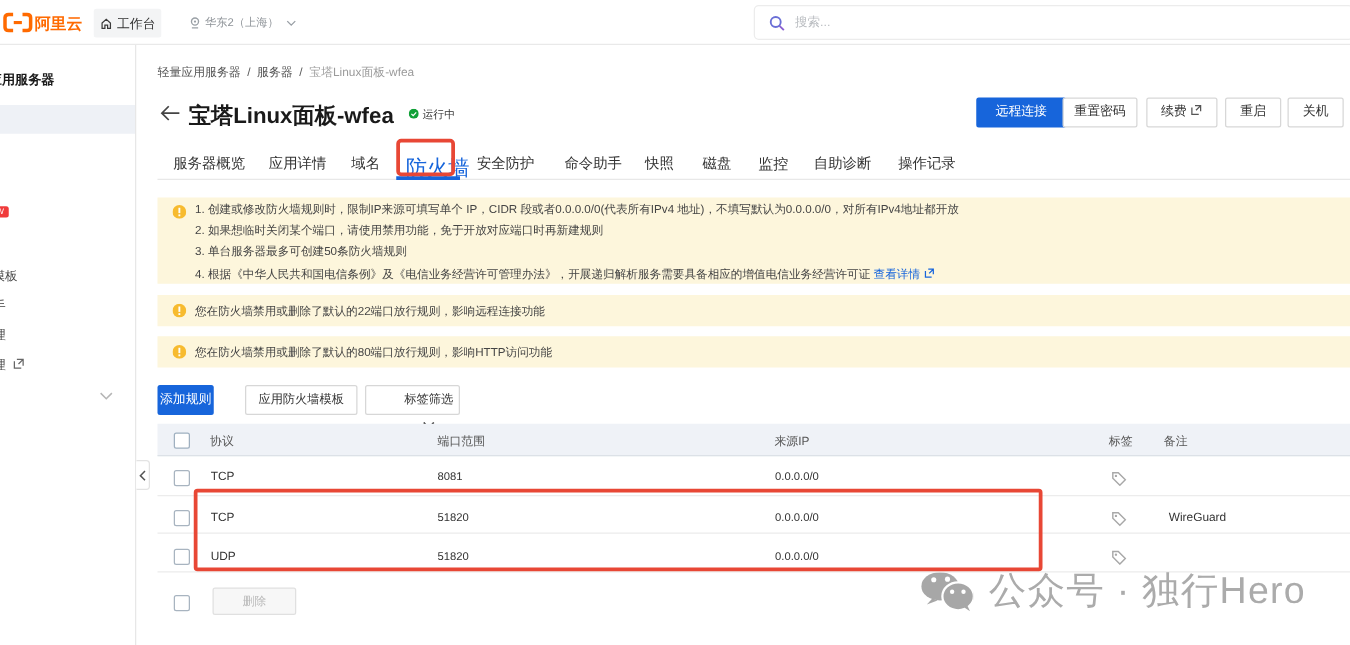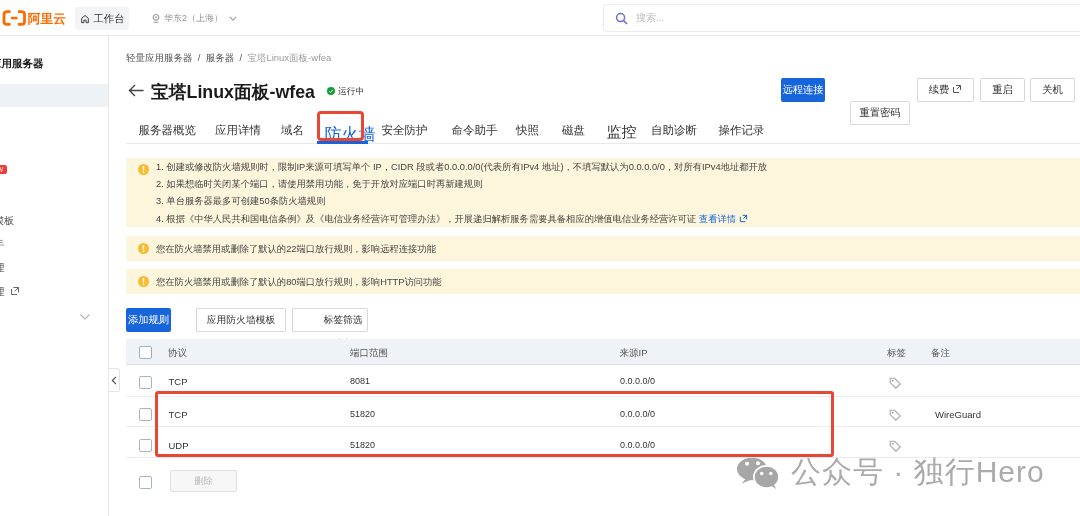--- a/index.html
+++ b/index.html
@@ -81,39 +81,39 @@
 <svg class="abs" style="left:127.5px;top:83.5px;" width="16" height="13" viewBox="0 0 16 13">
   <path d="M7 1 L1.5 6.5 L7 12 M1.5 6.5 H15.5" fill="none" stroke="#444" stroke-width="1.4"></path>
 </svg>
 <div class="abs" style="left:151px;top:80px;font-size:17.8px;font-weight:bold;color:#1a1a1a;white-space:nowrap;">宝塔Linux面板-wfea</div>
 <svg class="abs" style="left:327px;top:86.5px;" width="8" height="8" viewBox="0 0 9 9">
   <circle cx="4.5" cy="4.5" r="4.5" fill="#10a037"></circle>
   <path d="M2.4 4.6 L4 6.2 L6.7 3.2" fill="none" stroke="#fff" stroke-width="1.1"></path>
 </svg>
 <div class="abs" style="left:338px;top:85.5px;font-size:8.7px;color:#333;">运行中</div>
 
-<div class="abs" style="left:781px;top:78px;width:44px;height:24px;background:#1765db;border-radius:2px;color:#fff;font-size:10.3px;line-height:24px;text-align:center;">远程连接</div>
-<div class="btn" style="left:850px;top:78px;width:60px;margin-top:23px;">重置密码</div>
+<div class="abs" style="left:781px;top:78px;width:72px;height:24px;background:#1765db;border-radius:2px;color:#fff;font-size:10.3px;line-height:24px;text-align:center;">远程连接</div>
+<div class="btn" style="left:850px;top:78px;width:60px;">重置密码</div>
 <div class="btn" style="left:917px;top:78px;width:57px;">续费 <svg width="10" height="10" viewBox="0 0 10 10" style="vertical-align:-1px;">
       <path d="M1.5 3 V8.5 H7 M4 1.5 H8.5 V6 M8.5 1.5 L4.8 5.2" fill="none" stroke="#555" stroke-width="1"></path>
     </svg></div>
 <div class="btn" style="left:980px;top:78px;width:45px;font-family:Liberation Serif, serif;">重启</div>
 <div class="btn" style="left:1030px;top:78px;width:45px;">关机</div>
 
 <div class="abs" style="left:126px;top:143px;width:954px;height:1px;background:#e8e8e8;"></div>
 <div class="abs" style="left:138.5px;top:122.5px;font-size:11.5px;color:#333;">服务器概览</div>
 <div class="abs" style="left:215px;top:122.5px;font-size:11.5px;color:#333;">应用详情</div>
 <div class="abs" style="left:281px;top:122.5px;font-size:11.5px;color:#333;">域名</div>
 <div class="abs" style="left:324.5px;top:122.5px;font-size:17px;color:#1765db;">防火墙</div>
 <div class="abs" style="left:317px;top:140.5px;width:51px;height:3px;background:#1765db;"></div>
 <div class="abs" style="left:381.5px;top:122.5px;font-size:11.5px;color:#333;">安全防护</div>
 <div class="abs" style="left:451.5px;top:122.5px;font-size:11.5px;color:#333;">命令助手</div>
 <div class="abs" style="left:516px;top:122.5px;font-size:11.5px;color:#333;">快照</div>
 <div class="abs" style="left:562px;top:122.5px;font-size:11.5px;color:#333;">磁盘</div>
-<div class="abs" style="left:606.5px;top:122.5px;font-size:15px;color:#333;">监控</div>
+<div class="abs" style="left:606.5px;top:122.5px;font-size:12px;color:#333;">监控</div>
 <div class="abs" style="left:651px;top:122.5px;font-size:11.5px;color:#333;">自助诊断</div>
 <div class="abs" style="left:718.5px;top:122.5px;font-size:11.5px;color:#333;">操作记录</div>
 
 <div class="abs" style="left:317px;top:111px;width:47px;height:30px;border:3.5px solid #e84735;border-radius:4px;"></div>
 
 <div class="abs" style="left:126px;top:158px;width:954px;height:69px;background:#fdf6dc;"></div>
 <svg class="abs" style="left:138px;top:164px;" width="11" height="11" viewBox="0 0 11 11">
   <circle cx="5.5" cy="5.5" r="5.5" fill="#f7bb2f"></circle>
   <rect x="4.75" y="2.2" width="1.5" height="4.3" fill="#fff"></rect>
     <rect x="4.75" y="7.5" width="1.5" height="1.5" fill="#fff"></rect>

